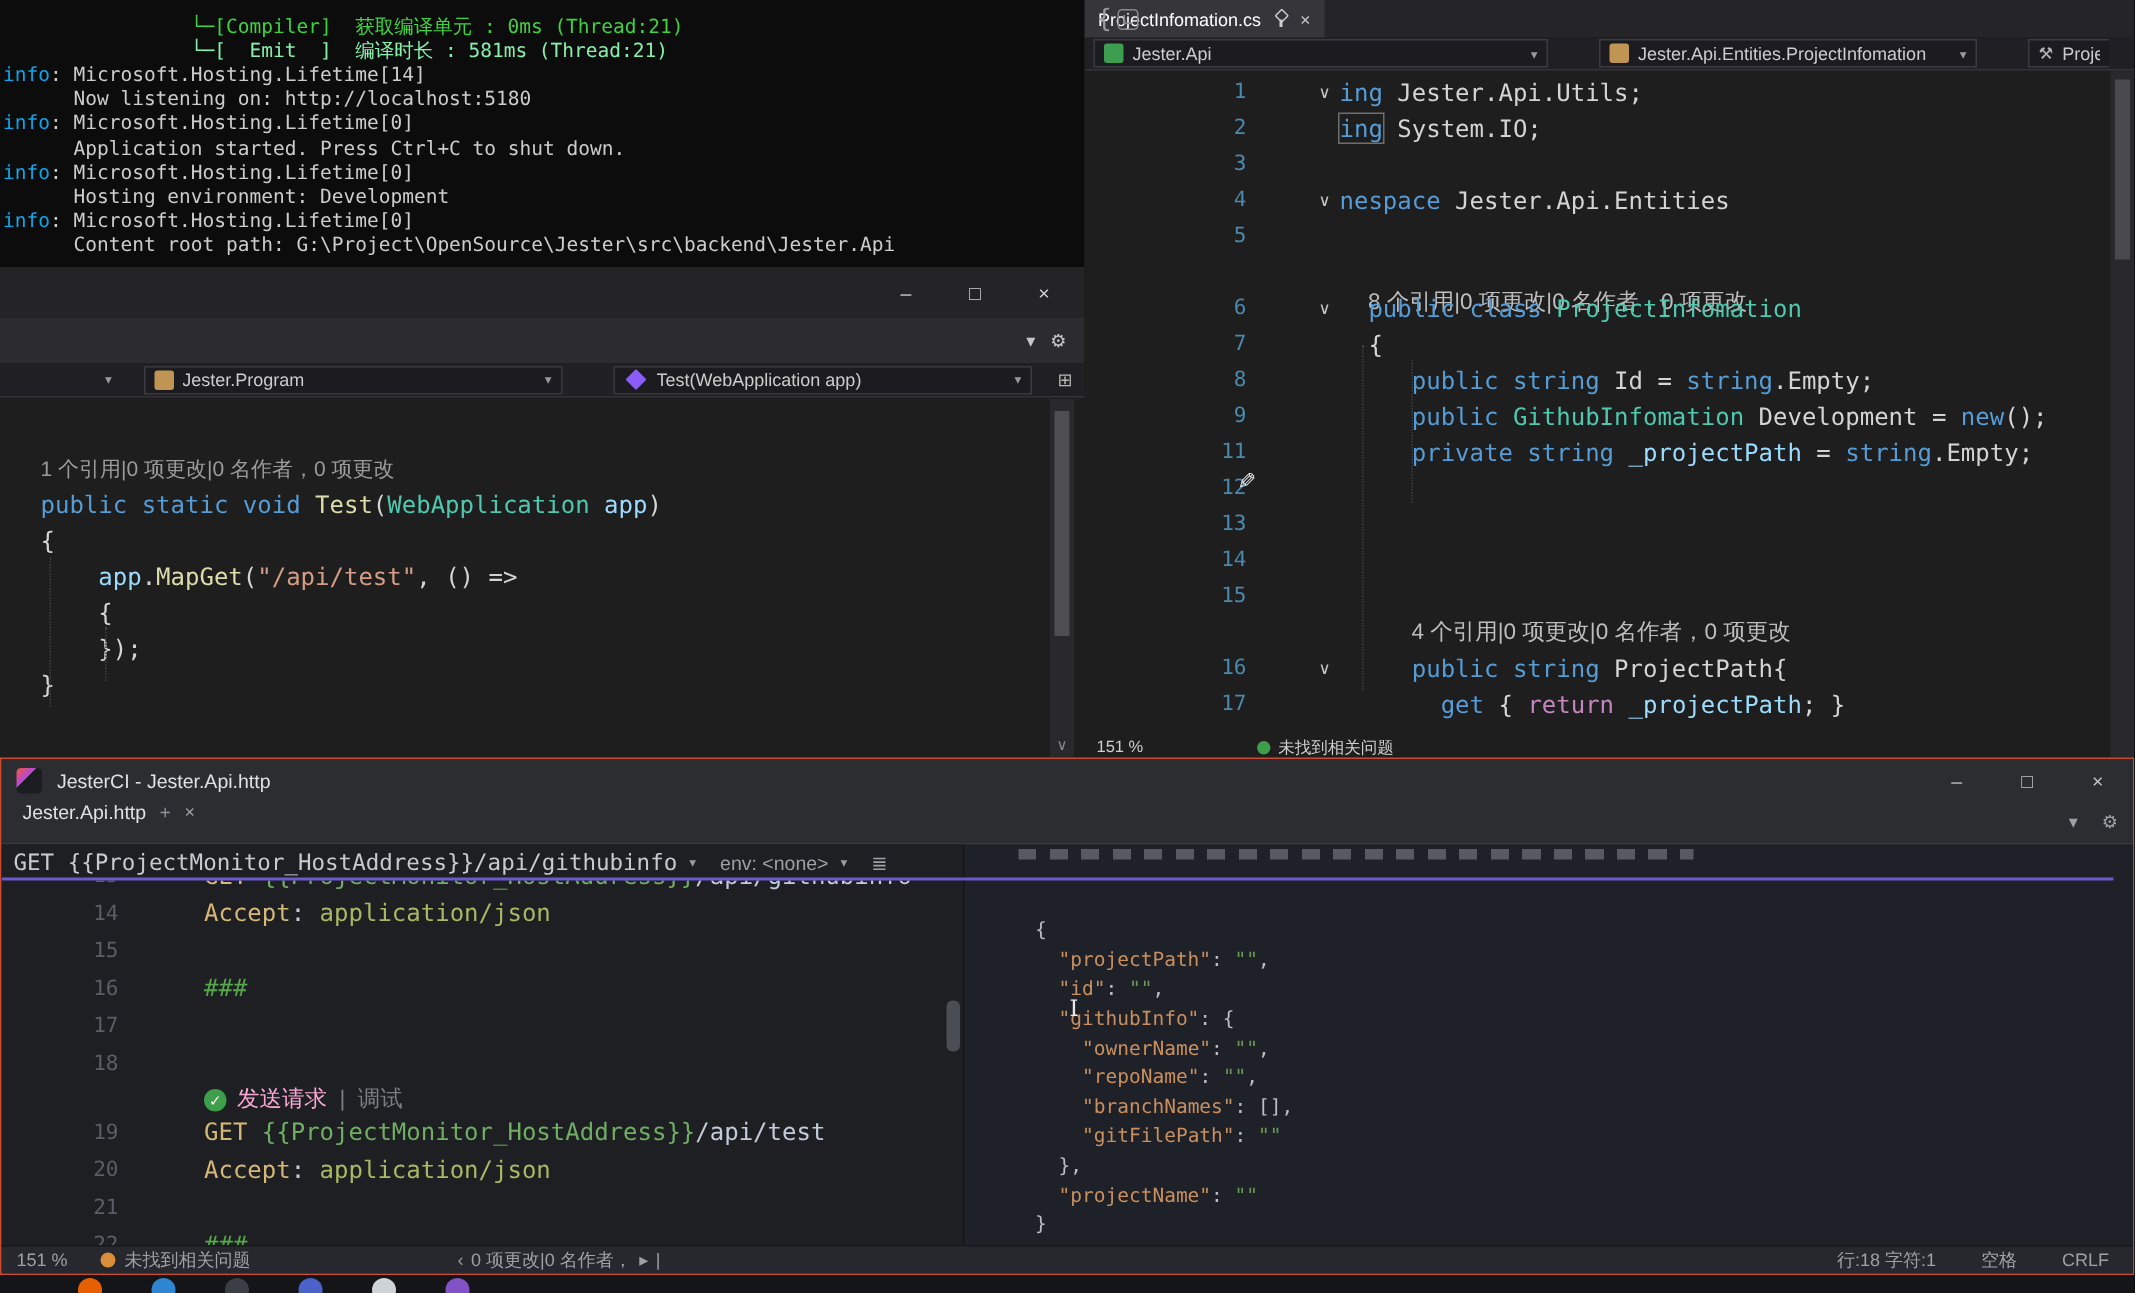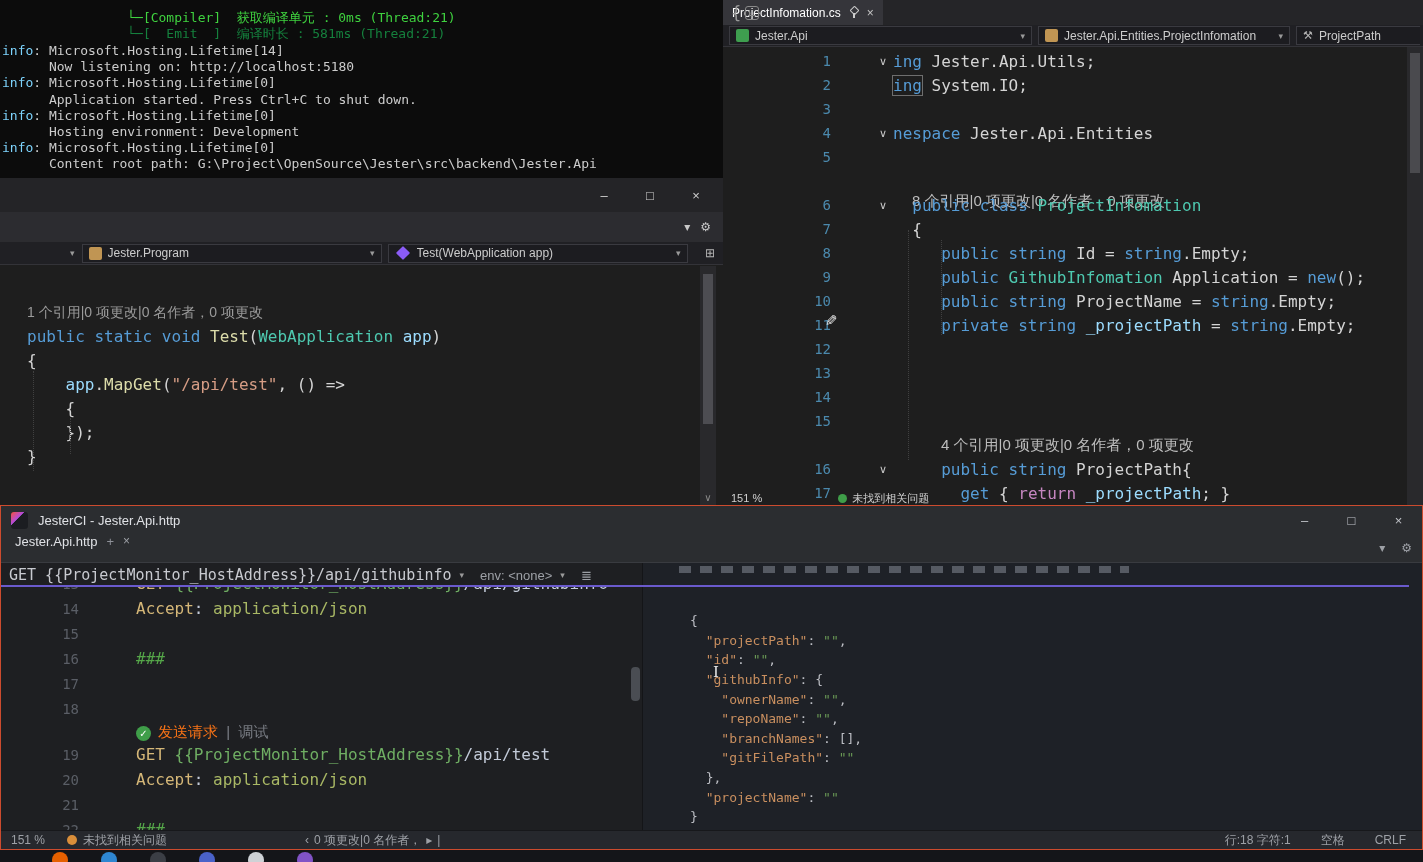--- a/index.html
+++ b/index.html
@@ -14,45 +14,45 @@
   .gut{flex:none;text-align:right;font-family:"DejaVu Sans Mono",monospace}
   .fold{flex:none;text-align:right;color:#c8c8c8;font-size:11px;padding-right:6px}
   .boxed{outline:1px solid #65676c;outline-offset:-1px}
   .box{outline:1px solid #6e6e6e}
   .lens-t{font-family:"Liberation Sans",sans-serif;font-size:14px;color:#9b9b9b}
 
   
   .k{color:#569cd6}.ctl{color:#c586c0}.ty{color:#4ec9b0}.m{color:#dcdcaa}
   .s{color:#d69d85}.v{color:#9cdcfe}.t{color:#d4d4d4}
   
-  .cg{color:#3fd23f}.cm{color:#15803d}.ci{color:#7dd3fc}.ct{color:#cccccc}
+  .cg{color:#3fd23f}.cm{color:#86efac}.ci{color:#0ea5e9}.ct{color:#cccccc}
   
   .hm{color:#d5b778}.hp{color:#c3cbd9}.hvar{color:#6fae63}.hv{color:#a9b865}.hc{color:#55a649}
-  .lnk{color:#f97316;font-size:15px;font-family:"Liberation Sans",sans-serif}
+  .lnk{color:#f9a8d4;font-size:15px;font-family:"Liberation Sans",sans-serif}
   .dim{color:#7a7e85;font-size:15px;font-family:"Liberation Sans",sans-serif}
   .run{background:#3f9e49;color:#fff;border-radius:50%;width:15px;height:15px;font-size:10px;
        display:inline-flex;align-items:center;justify-content:center;margin-right:7px;font-family:"Liberation Sans",sans-serif}
   
   .jb{color:#bcbec4}.jk{color:#c98f5f}.js{color:#6a9955}
 
   
   .console{position:absolute;left:0;top:0;width:723px;height:178px;background:#0c0c0c;
            padding:10px 0 0 2px;font-family:"DejaVu Sans Mono",monospace;font-size:13px;overflow:hidden}
   .console .row{height:16.2px}
 
   
   .vs-left{position:absolute;left:0;top:178px;width:723px;height:327px;background:#1e1e1e;overflow:hidden}
   .vsl-titlebar{height:34px;background:#242427;position:relative}
   .win-controls{position:absolute;right:4px;top:0;height:100%;display:flex}
   .wbtn{width:46px;display:flex;align-items:center;justify-content:center;color:#d0d0d0;font-size:13px}
   .vsl-toolbar{height:30px;background:#2c2c30;display:flex;align-items:center;justify-content:flex-end;
                padding-right:12px;gap:10px;color:#c8c8c8;font-size:12px}
   .navbar{height:23px;background:#202024;border-bottom:1px solid #333338;display:flex;align-items:center;
           font-size:12px;color:#cccccc}
-  .combo{display:flex;align-items:center;gap:6px;height:19px;margin:2px 3px;padding:0 6px;
+  .combo{display:flex;align-items:center;gap:6px;height:19px;margin:2px 17px;padding:0 6px;
          border:1px solid #3a3a40;background:#1c1c20}
   .combo .lbl{white-space:nowrap;overflow:hidden}
   .nav-arrow{color:#9a9a9a;font-size:9px;margin-left:auto}
   .ic{width:13px;height:13px;border-radius:2px;flex:none}
   .ic-class{background:#c09553}
   .ic-project{background:#3e9e4f}
   .ic-method{background:#8b5cf6;transform:rotate(45deg);border-radius:1px;width:10px;height:10px;margin:0 3px}
   .split-ic{margin-left:auto;margin-right:8px;color:#b5b5b5;font-size:12px}
   .vsl-editor{position:absolute;left:0;top:88px;right:23px;bottom:0;padding-top:34px;font-size:16px;overflow:hidden}
   .vsl-editor .row{height:24px}
@@ -295,26 +295,21 @@
           <span class="codetext"><span class="tk t">  {</span></span>
         </div>
         <div class="row">
           <span class="gut">8</span>
           <span class="fold"></span>
           <span class="codetext"><span class="tk t">     </span><span class="tk k">public string </span><span class="tk t">Id</span><span class="tk t"> = </span><span class="tk k">string</span><span class="tk t">.Empty;</span></span>
         </div>
         <div class="row">
           <span class="gut">9</span>
           <span class="fold"></span>
-          <span class="codetext"><span class="tk t">     </span><span class="tk k">public </span><span class="tk ty">GithubInfomation</span><span class="tk t"> Application = </span><span class="tk k">new</span><span class="tk t">();</span></span>
-        </div>
-        <div class="row">
-          <span class="gut">10</span>
-          <span class="fold"></span>
-          <span class="codetext"><span class="tk t">     </span><span class="tk k">public string </span><span class="tk t">ProjectName = </span><span class="tk k">string</span><span class="tk t">.Empty;</span></span>
+          <span class="codetext"><span class="tk t">     </span><span class="tk k">public </span><span class="tk ty">GithubInfomation</span><span class="tk t"> Development = </span><span class="tk k">new</span><span class="tk t">();</span></span>
         </div>
         <div class="row">
           <span class="gut">11</span>
           <span class="fold"></span>
           <span class="codetext"><span class="tk t">     </span><span class="tk k">private string </span><span class="tk v">_projectPath</span><span class="tk t"> = </span><span class="tk k">string</span><span class="tk t">.Empty;</span></span>
         </div>
         <div class="row">
           <span class="gut">12</span>
           <span class="fold"></span>
           <span class="codetext"></span>

